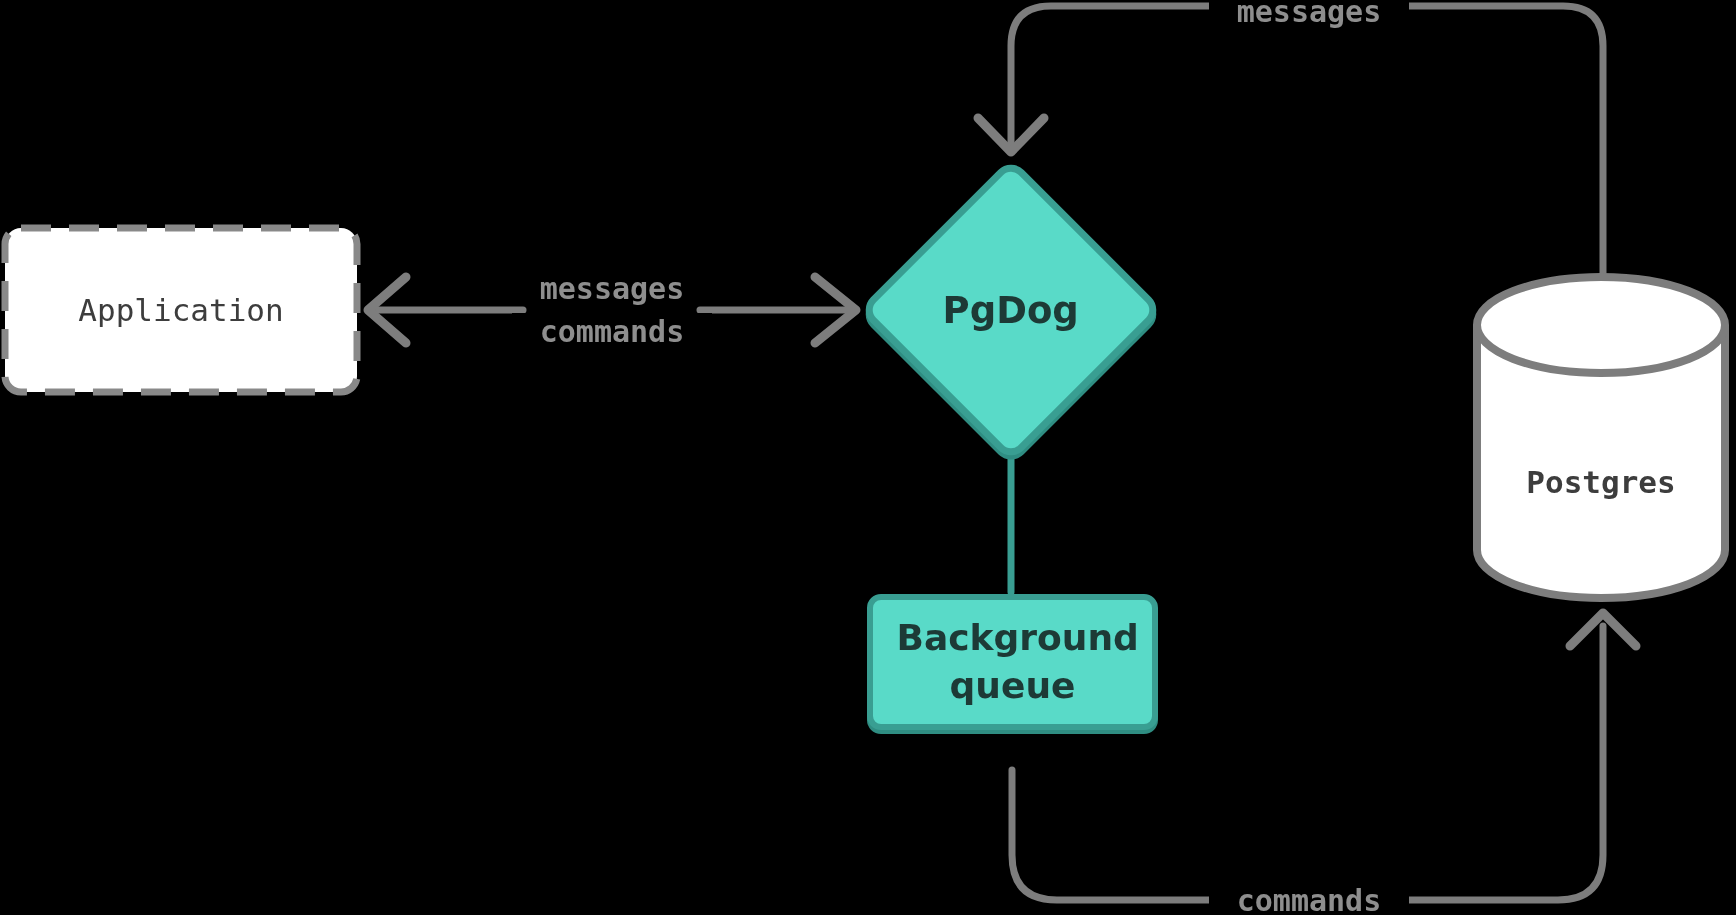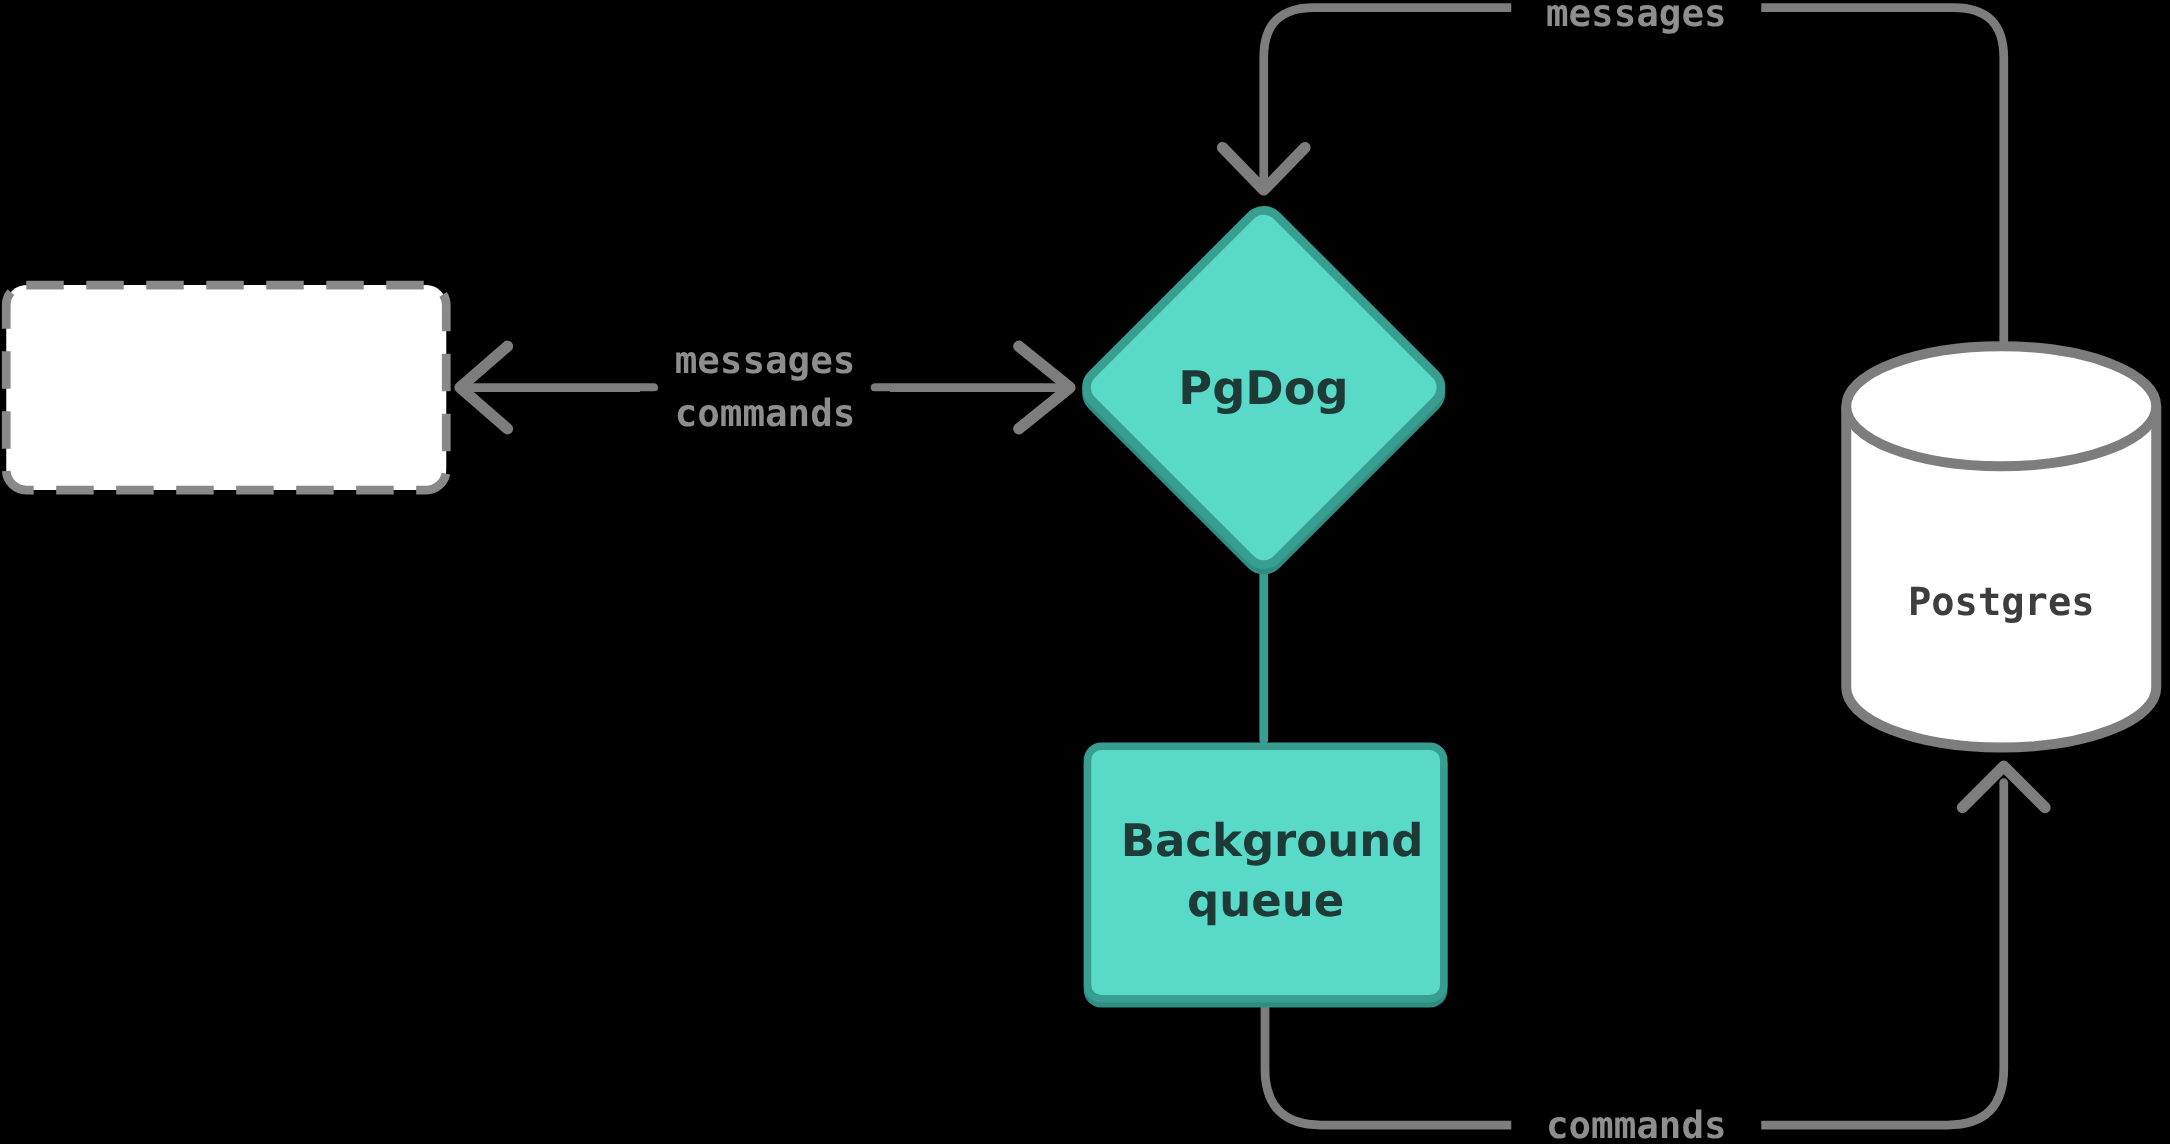--- a/index.html
+++ b/index.html
@@ -55,21 +55,21 @@
     transform:rotate(45deg);
     box-shadow:3px 3px 0 var(--teal-shadow);
     display:flex;align-items:center;justify-content:center;
   }
   .diamond-label{
     transform:rotate(-45deg);
     font-size:37px;font-weight:bold;color:var(--teal-text);
     white-space:nowrap;
   }
   .queue-box{
-    position:absolute;left:867px;top:594px;width:291px;height:208px;
+    position:absolute;left:867px;top:594px;width:291px;height:136px;
     background:var(--teal-fill);
     border:6px solid var(--teal-border);
     border-radius:14px;
     box-shadow:0 4px 0 var(--teal-shadow);
     display:flex;align-items:center;justify-content:center;
   }
   .queue-label{
     width:232px;
     font-size:36px;font-weight:bold;color:var(--teal-text);
     text-align:center;line-height:48px;
@@ -98,20 +98,21 @@
     <path class="arrowhead" d="M 1570 646 L 1603 613 L 1636 646"></path>
 
     <g>
       <path class="shape-fill" d="M 1477 325 V 550 A 124 48 0 0 0 1725 550 V 325"></path>
       <ellipse class="shape-fill" cx="1601" cy="325" rx="124" ry="48"></ellipse>
     </g>
 
     <rect class="app-rect" x="5" y="228" width="352" height="164" rx="16"></rect>
   </svg>
 
+  <div class="node-label-mono label-application">Application</div>
 
   <div class="node-label-mono label-postgres">Postgres</div>
 
   <div class="diamond">
     <div class="diamond-label">PgDog</div>
   </div>
 
   <div class="queue-box">
     <div class="queue-label">Background queue</div>
   </div>

